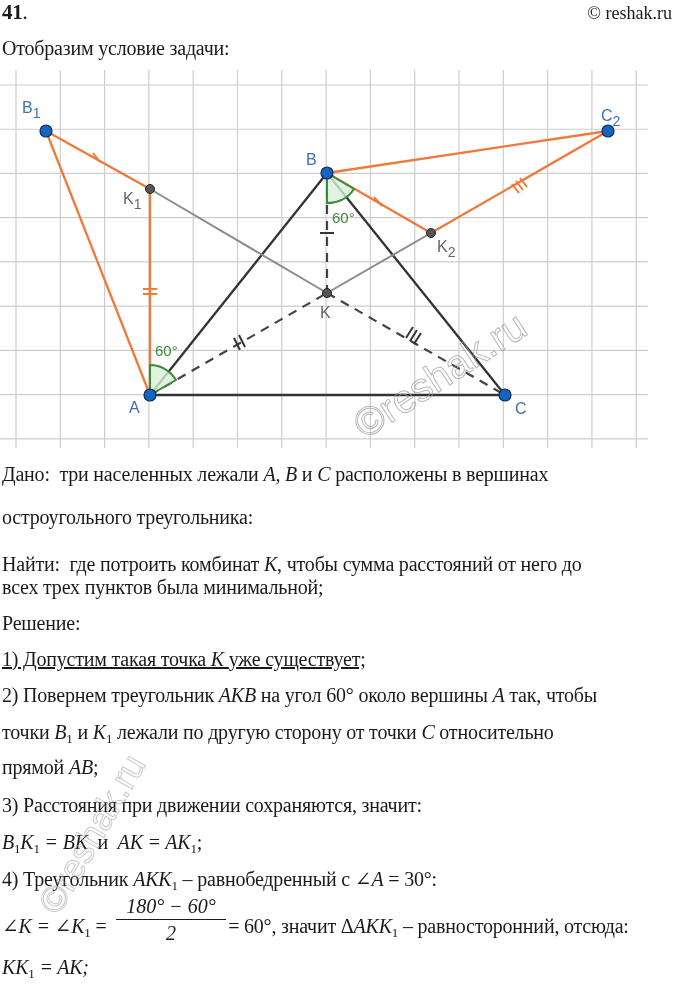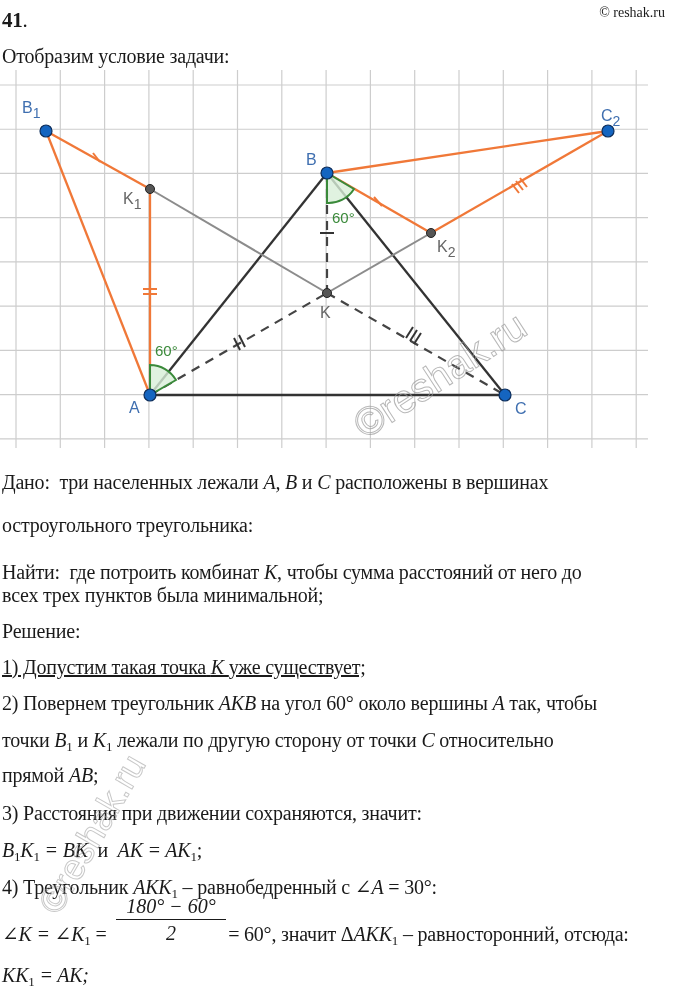--- a/index.html
+++ b/index.html
@@ -1,20 +1,20 @@
 <!DOCTYPE html>
 <html><head>
 <meta charset="utf-8">
 <style>
   html, body { margin:0; padding:0; background:#ffffff; }
   body { width:685px; height:990px; position:relative; overflow:hidden;
          font-family:"Liberation Serif", "DejaVu Serif", serif; color:#1a1a1a; }
-  .t { position:absolute; left:2px; font-size:20px; line-height:24px; white-space:nowrap; letter-spacing:-0.2px;margin-top:8px; }
+  .t { position:absolute; left:2px; font-size:20px; line-height:24px; white-space:nowrap; letter-spacing:-0.2px; }
   .num { font-weight:bold; font-size:21px; }
-  .brand { position:absolute; right:20px; top:0px; font-size:14px; line-height:26px; }
+  .brand { position:absolute; right:13px; top:0px; font-size:18px; line-height:26px; }
   i { font-style:italic; }
   sub { font-size:13px; vertical-align:-4px; line-height:0; }
   #fig { position:absolute; left:0; top:60px; }
   .frac { position:absolute; display:inline-block; text-align:center;font-style:italic; }
   .wm { position:absolute; font-family:"Liberation Sans", sans-serif; color:transparent;
         -webkit-text-stroke:1px #9a9a9a; opacity:.55; }
 </style>
 </head>
 <body>
 

